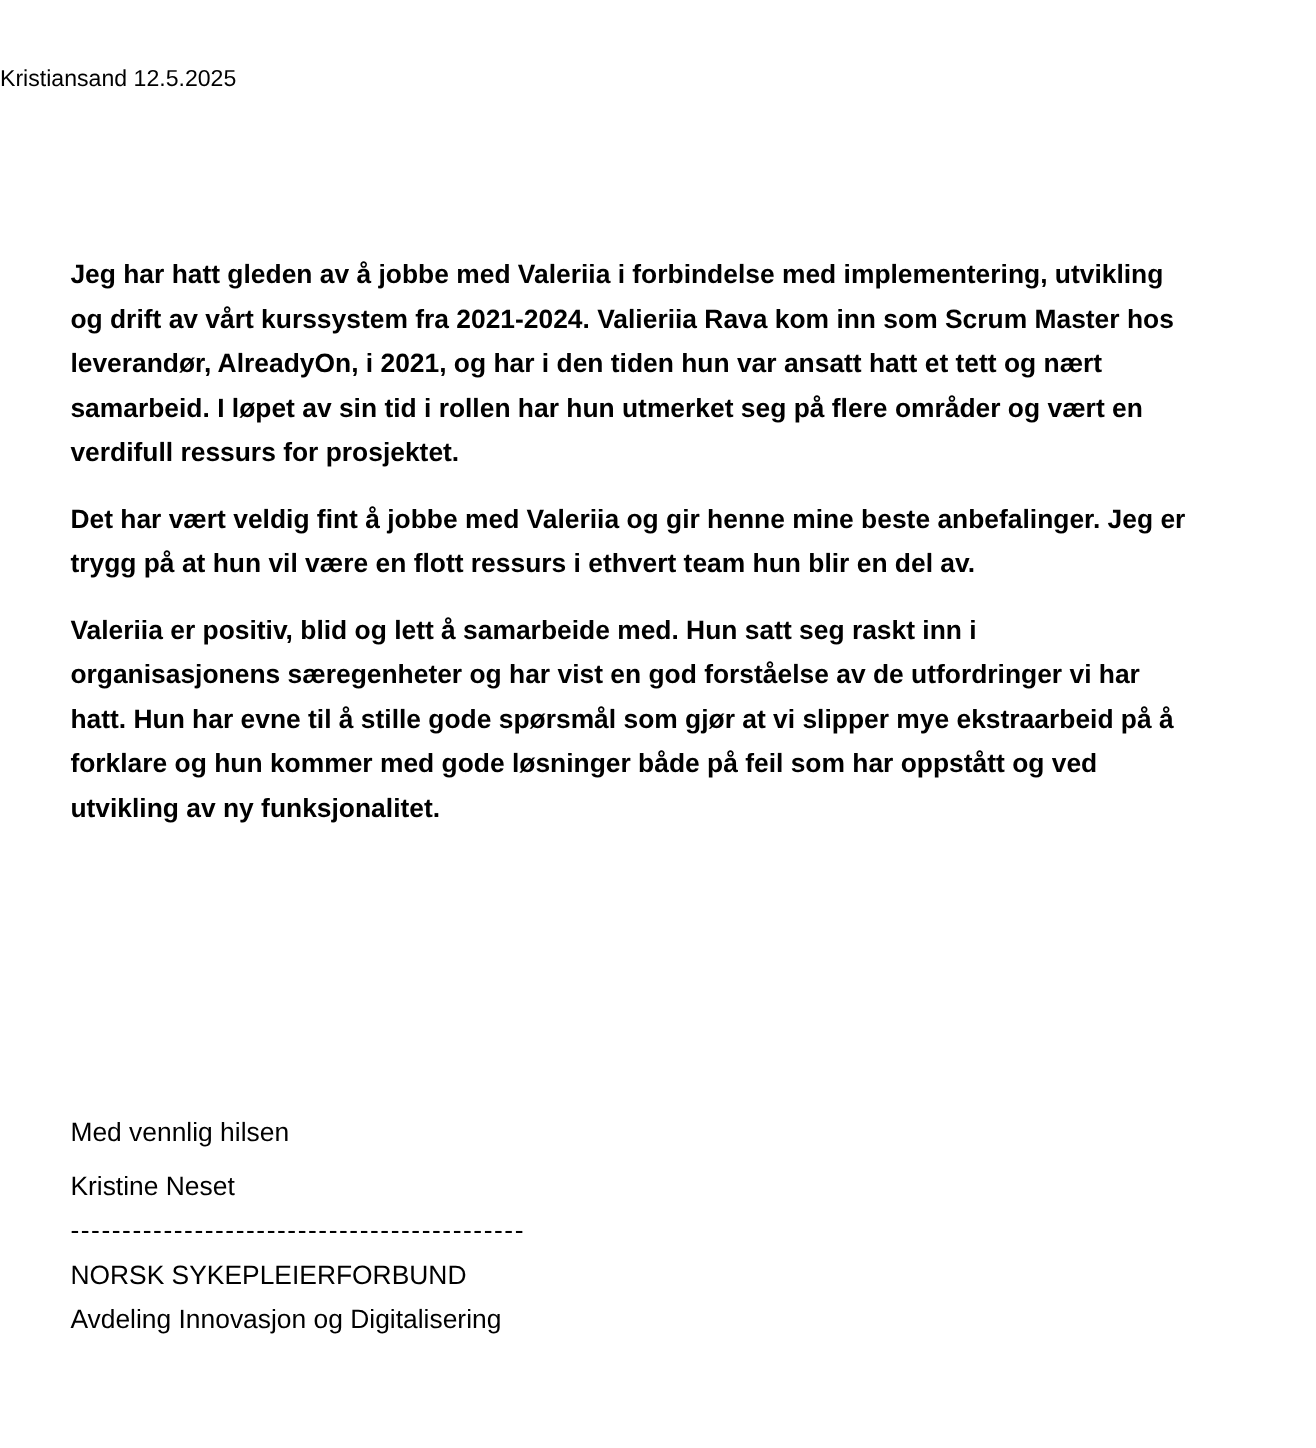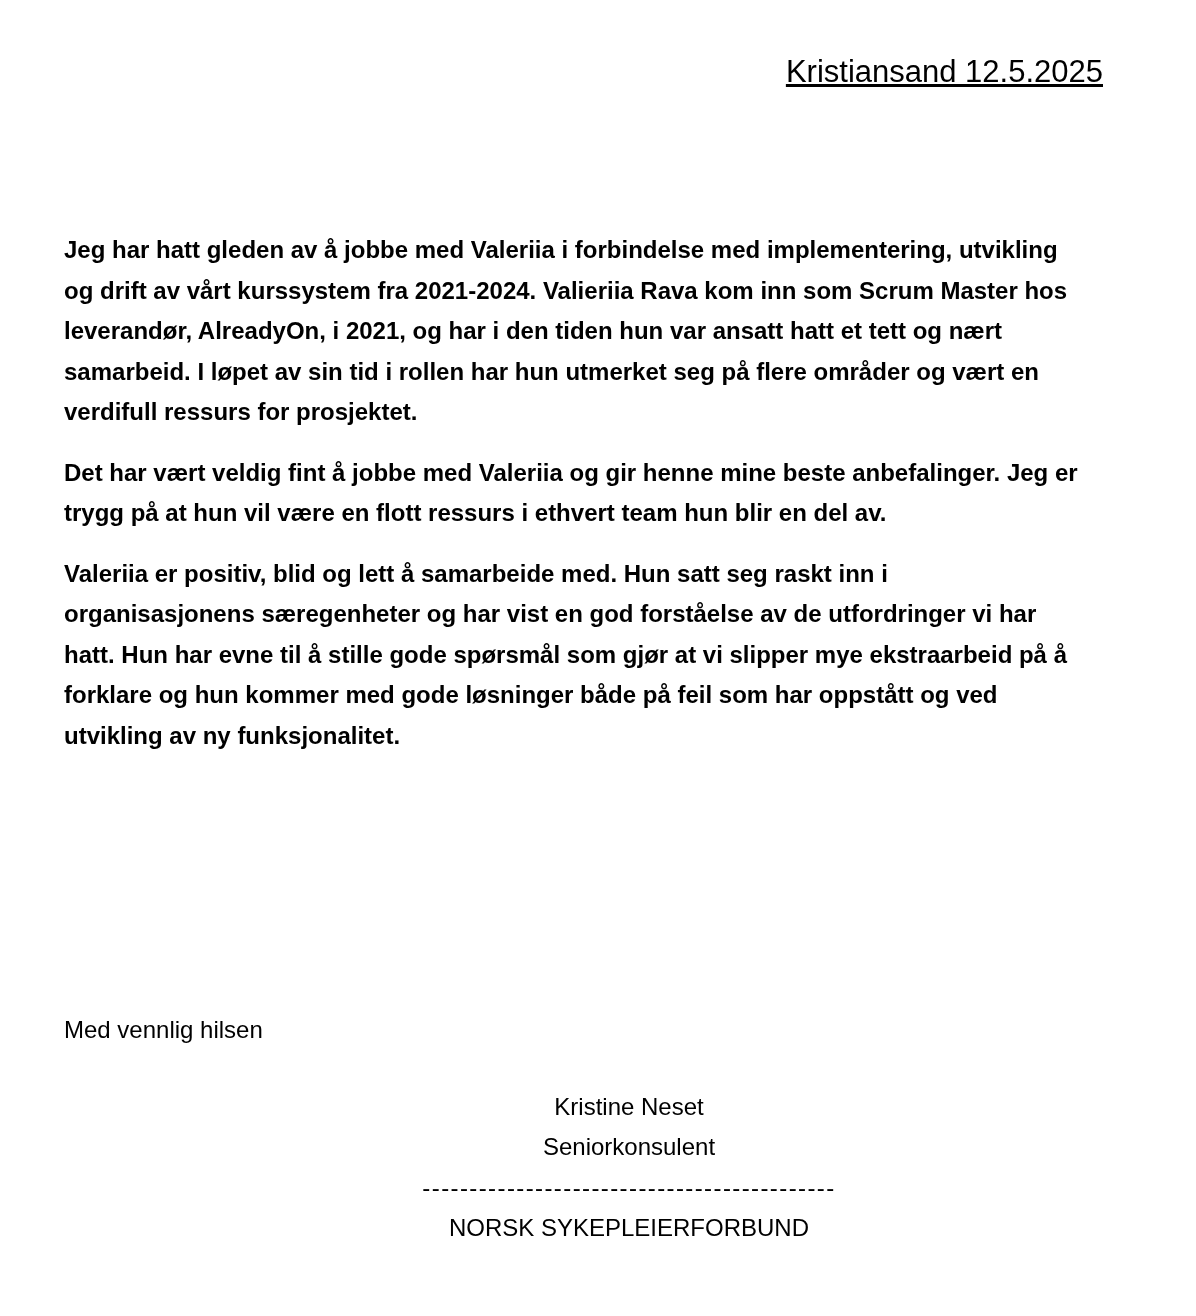--- a/index.html
+++ b/index.html
@@ -13,49 +13,47 @@
     font-family: "Liberation Sans", "DejaVu Sans", sans-serif;
     font-size: 24px;
     line-height: 40.5px;
     overflow: hidden;
   }
   .dateline {
     position: absolute;
     top: 52px;
     left: 0;
     right: 93px;
-    text-align: right;
-    font-size: 31px;
+    text-align: left;
+    font-size: 21px;
     white-space: pre;
-    text-decoration: underline;
   }
   .body-text {
     position: absolute;
     top: 230px;
     left: 64px;
     width: 1130px;
     font-weight: bold;
   }
   .para {
     white-space: pre;
     margin-bottom: 20px;
   }
   .signature {
     position: absolute;
     top: 1010px;
     left: 64px;
     width: 1130px;
   }
   .closing {
     white-space: pre;
-    margin-bottom: 36px;
+    margin-bottom: 8px;
   }
   .sig-line {
     white-space: pre;
-    text-align: center;
   }
   .sig-divider {
     white-space: pre;
     letter-spacing: 1.4px;
   }
 </style>
 </head>
 <body>
 
 <div class="page">
@@ -73,18 +71,18 @@
     <div class="para">Valeriia er positiv, blid og lett å samarbeide med. Hun satt seg raskt inn i
 organisasjonens særegenheter og har vist en god forståelse av de utfordringer vi har
 hatt. Hun har evne til å stille gode spørsmål som gjør at vi slipper mye ekstraarbeid på å
 forklare og hun kommer med gode løsninger både på feil som har oppstått og ved
 utvikling av ny funksjonalitet.</div>
   </div>
 
   <div class="signature">
     <div class="closing">Med vennlig hilsen</div>
     <div class="sig-line">Kristine Neset</div>
-    <div class="sig-line">Seniorkonsulent</div>
     <div class="sig-line sig-divider">--------------------------------------------</div>
     <div class="sig-line">NORSK SYKEPLEIERFORBUND</div>
+    <div class="sig-line">Avdeling Innovasjon og Digitalisering</div>
   </div>
 
 </div>
 
 </body></html>

